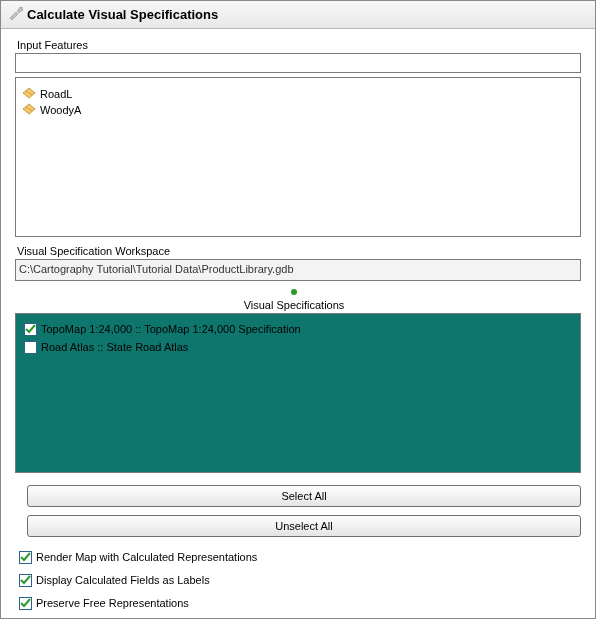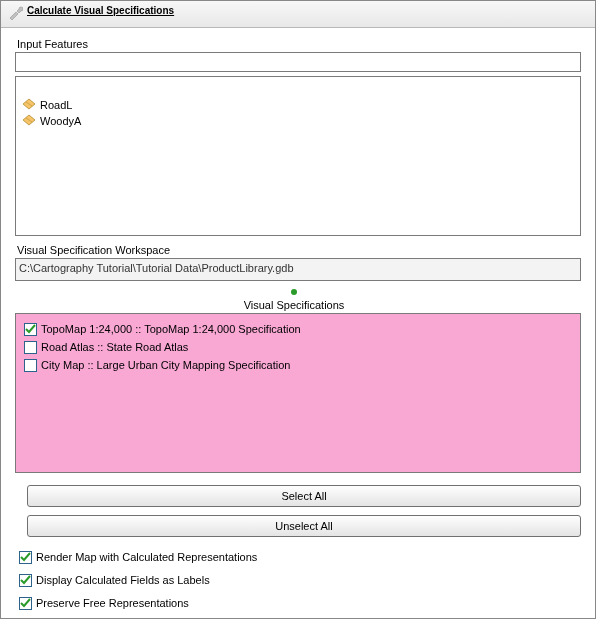--- a/index.html
+++ b/index.html
@@ -18,23 +18,23 @@
     background: #fff;
     border: 1px solid #888;
     display: flex;
     flex-direction: column;
   }
   .titlebar {
     background: linear-gradient(to bottom, #f7f7f7, #e8e8e8);
     border-bottom: 1px solid #b8b8b8;
     padding: 4px 6px;
     display: flex;
-    gap: 4px;
-    font-size: 10px;
-    text-decoration: underline;
+    align-items: center;
+    gap: 4px;
+    font-size: 13px;
   }
   .titlebar .title { font-weight: bold; color: #000; }
   .content {
     flex: 1;
     padding: 10px 14px 6px 14px;
     display: flex;
     flex-direction: column;
     overflow: hidden;
   }
   .section-label {
@@ -65,34 +65,34 @@
     border: 1px solid #7a7a7a;
     background: #fff;
     padding: 0 3px;
     font-family: inherit;
     font-size: 11px;
   }
   .listbox {
     border: 1px solid #7a7a7a;
     background: #fff;
     flex: 0 0 160px;
-    padding: 20px 6px;
+    padding: 8px 6px;
     margin-bottom: 8px;
     overflow: auto;
   }
   .list-item {
     display: flex;
     align-items: center;
     gap: 4px;
     height: 16px;
   }
   .feature-icon { width: 14px; height: 12px; }
   .spec-listbox {
     border: 1px solid #7a7a7a;
-    background: #f9a8d4;
+    background: #0f766e;
     flex: 0 0 160px;
     padding: 6px 8px;
     margin-bottom: 10px;
     overflow: auto;
   }
   .check-row {
     display: flex;
     align-items: center;
     gap: 4px;
     height: 18px;
@@ -191,24 +191,20 @@
             <svg width="11" height="11" viewBox="0 0 11 11">
               <path d="M1 5 L4 8 L10 1" stroke="#2a9b2a" stroke-width="2" fill="none"></path>
             </svg>
           </span>
           <span>TopoMap 1:24,000 :: TopoMap 1:24,000 Specification</span>
         </div>
         <div class="check-row">
           <span class="chk"></span>
           <span>Road Atlas :: State Road Atlas</span>
         </div>
-        <div class="check-row">
-          <span class="chk"></span>
-          <span>City Map :: Large Urban City Mapping Specification</span>
-        </div>
       </div>
 
     <div class="button-row">
       <button class="btn">Select All</button>
       <button class="btn">Unselect All</button>
     </div>
 
     <div class="bottom-checks" id="options-list">
         <div class="check-row">
           <span class="chk">

